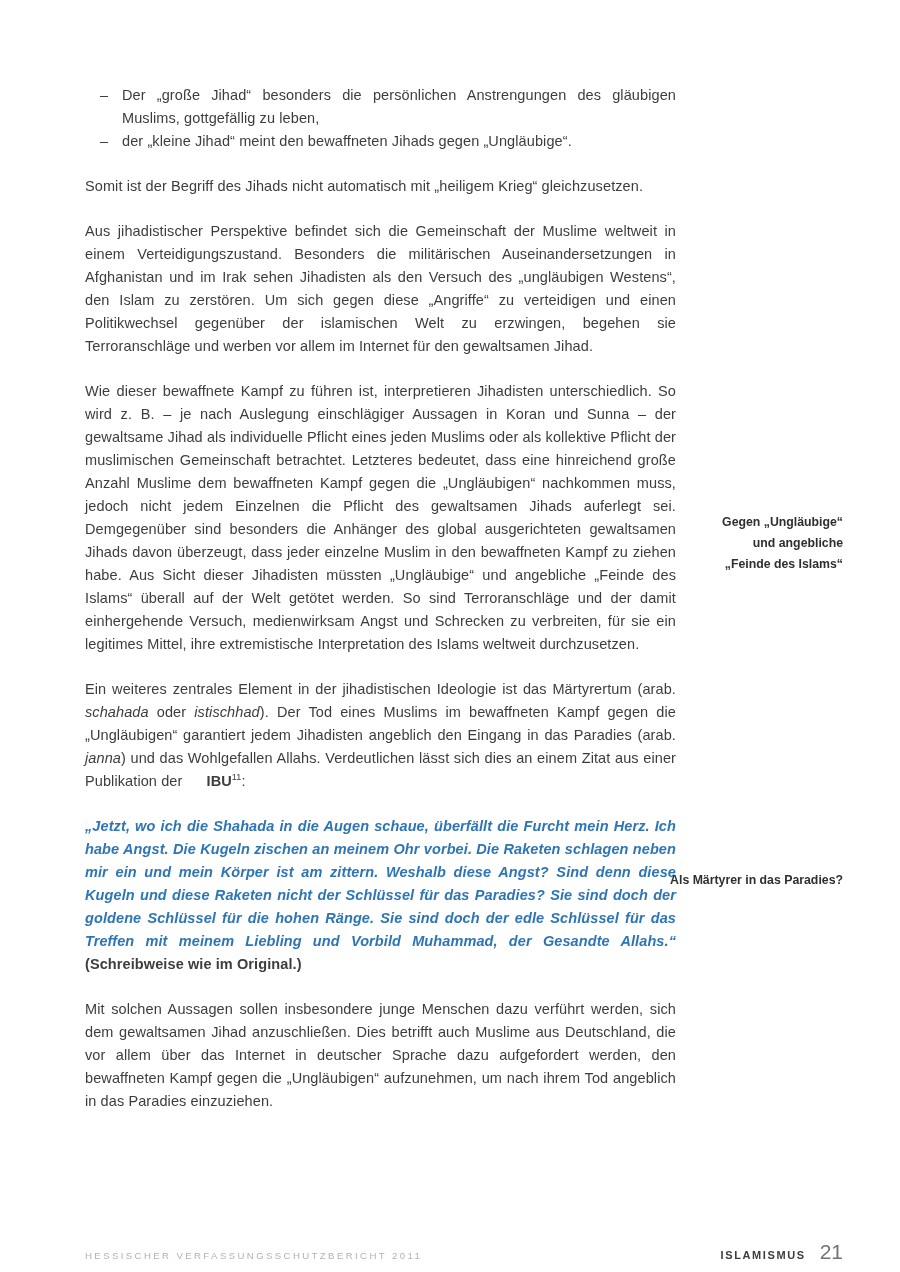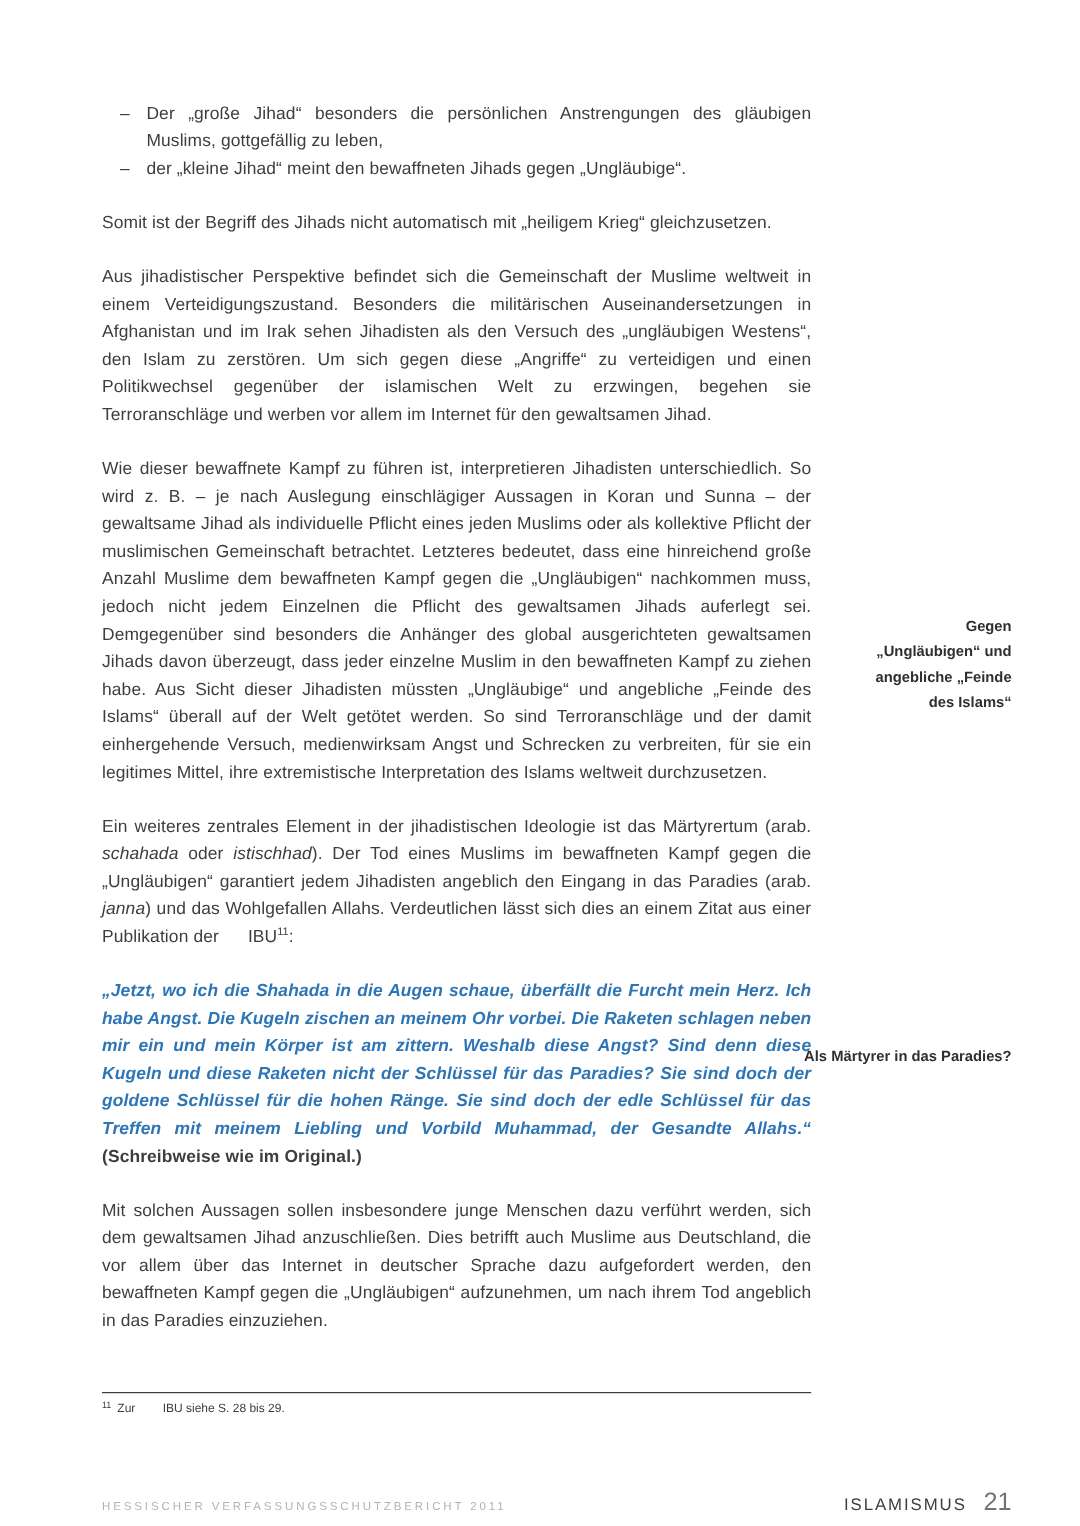--- a/index.html
+++ b/index.html
@@ -43,21 +43,21 @@
   .marker {
     flex: none;
     width: 22px;
     margin-left: 15px;
   }
   .btext {
     flex: 1;
     text-align: justify;
   }
   .it { font-style: italic; }
-  .bold { font-weight: normal; padding-left: 20px; }
+  .bold { font-weight: bold; padding-left: 20px; }
   sup.ref {
     font-size: 9px;
     line-height: 0;
     vertical-align: 6px;
   }
   .quote { color: #2e75b6; font-style: italic; font-weight: bold; }
   .quote .qsuffix { color: #3d3d3c; font-style: normal; }
   .note {
     position: absolute;
     right: 57px;
@@ -100,23 +100,24 @@
     font-size: 9.6px;
     letter-spacing: 2.4px;
     color: #b2b2b1;
   }
   .f-right {
     display: flex;
     align-items: baseline;
     gap: 14px;
   }
   .f-label {
-    font-size: 14px;
+    font-size: 11px;
     letter-spacing: 1.6px;
     color: #3d3d3c;
+    font-weight: bold;
   }
   .f-num {
     font-size: 21px;
     color: #737373;
   }
 </style>
 </head>
 <body>
 
 <div class="page">
@@ -141,27 +142,23 @@
     <p class="para">Wie dieser bewaffnete Kampf zu führen ist, interpretieren Jihadisten unterschiedlich. So wird z. B. – je nach Auslegung einschlägiger Aussagen in Koran und Sunna – der gewaltsame Jihad als individuelle Pflicht eines jeden Muslims oder als kollektive Pflicht der muslimischen Gemeinschaft betrachtet. Letzteres bedeutet, dass eine hinreichend große Anzahl Muslime dem bewaffneten Kampf gegen die „Ungläubigen“ nachkommen muss, jedoch nicht jedem Einzelnen die Pflicht des gewaltsamen Jihads auferlegt sei. Demgegenüber sind besonders die Anhänger des global ausgerichteten gewaltsamen Jihads davon überzeugt, dass jeder einzelne Muslim in den bewaffneten Kampf zu ziehen habe. Aus Sicht dieser Jihadisten müssten „Ungläubige“ und angebliche „Feinde des Islams“ überall auf der Welt getötet werden. So sind Terroranschläge und der damit einhergehende Versuch, medienwirksam Angst und Schrecken zu verbreiten, für sie ein legitimes Mittel, ihre extremistische Interpretation des Islams weltweit durchzusetzen.</p>
 
     <p class="para"><span>Ein weiteres zentrales Element in der jihadistischen Ideologie ist das Märtyrertum (arab. </span><span class="it">schahada</span><span> oder </span><span class="it">istischhad</span><span>). Der Tod eines Muslims im bewaffneten Kampf gegen die „Ungläubigen“ garantiert jedem Jihadisten angeblich den Eingang in das Paradies (arab. </span><span class="it">janna</span><span>) und das Wohlgefallen Allahs. Verdeutlichen lässt sich dies an einem Zitat aus einer Publikation der </span><span class="bold">IBU</span><sup class="ref">11</sup><span>:</span></p>
 
     <p class="para quote"><span class="qtext">„Jetzt, wo ich die Shahada in die Augen schaue, überfällt die Furcht mein Herz. Ich habe Angst. Die Kugeln zischen an meinem Ohr vorbei. Die Raketen schlagen neben mir ein und mein Körper ist am zittern. Weshalb diese Angst? Sind denn diese Kugeln und diese Raketen nicht der Schlüssel für das Paradies? Sie sind doch der goldene Schlüssel für die hohen Ränge. Sie sind doch der edle Schlüssel für das Treffen mit meinem Liebling und Vorbild Muhammad, der Gesandte Allahs.“ </span><span class="qsuffix">(Schreibweise wie im Original.)</span></p>
 
     <p class="para">Mit solchen Aussagen sollen insbesondere junge Menschen dazu verführt werden, sich dem gewaltsamen Jihad anzuschließen. Dies betrifft auch Muslime aus Deutschland, die vor allem über das Internet in deutscher Sprache dazu aufgefordert werden, den bewaffneten Kampf gegen die „Ungläubigen“ aufzunehmen, um nach ihrem Tod angeblich in das Paradies einzuziehen.</p>
 
   </main>
 
-  <aside class="note note1">Gegen „Ungläubigen“ und angebliche „Feinde des Islams“</aside>
+  <aside class="note note1">Gegen „Ungläubige“ und angebliche „Feinde des Islams“</aside>
   <aside class="note note2">Als Märtyrer in das Paradies?</aside>
 
-  <div class="footnote-block">
-    <div class="rule"></div>
-    <p class="footnote"><sup class="ref">11</sup><span>Zur </span><span class="bold">IBU</span><span> siehe S. 28 bis 29.</span></p>
-  </div>
 
   <footer class="footer">
     <span class="f-left">HESSISCHER VERFASSUNGSSCHUTZBERICHT 2011</span>
     <span class="f-right">
       <span class="f-label">ISLAMISMUS</span>
       <span class="f-num">21</span>
     </span>
   </footer>
 
 </div>

